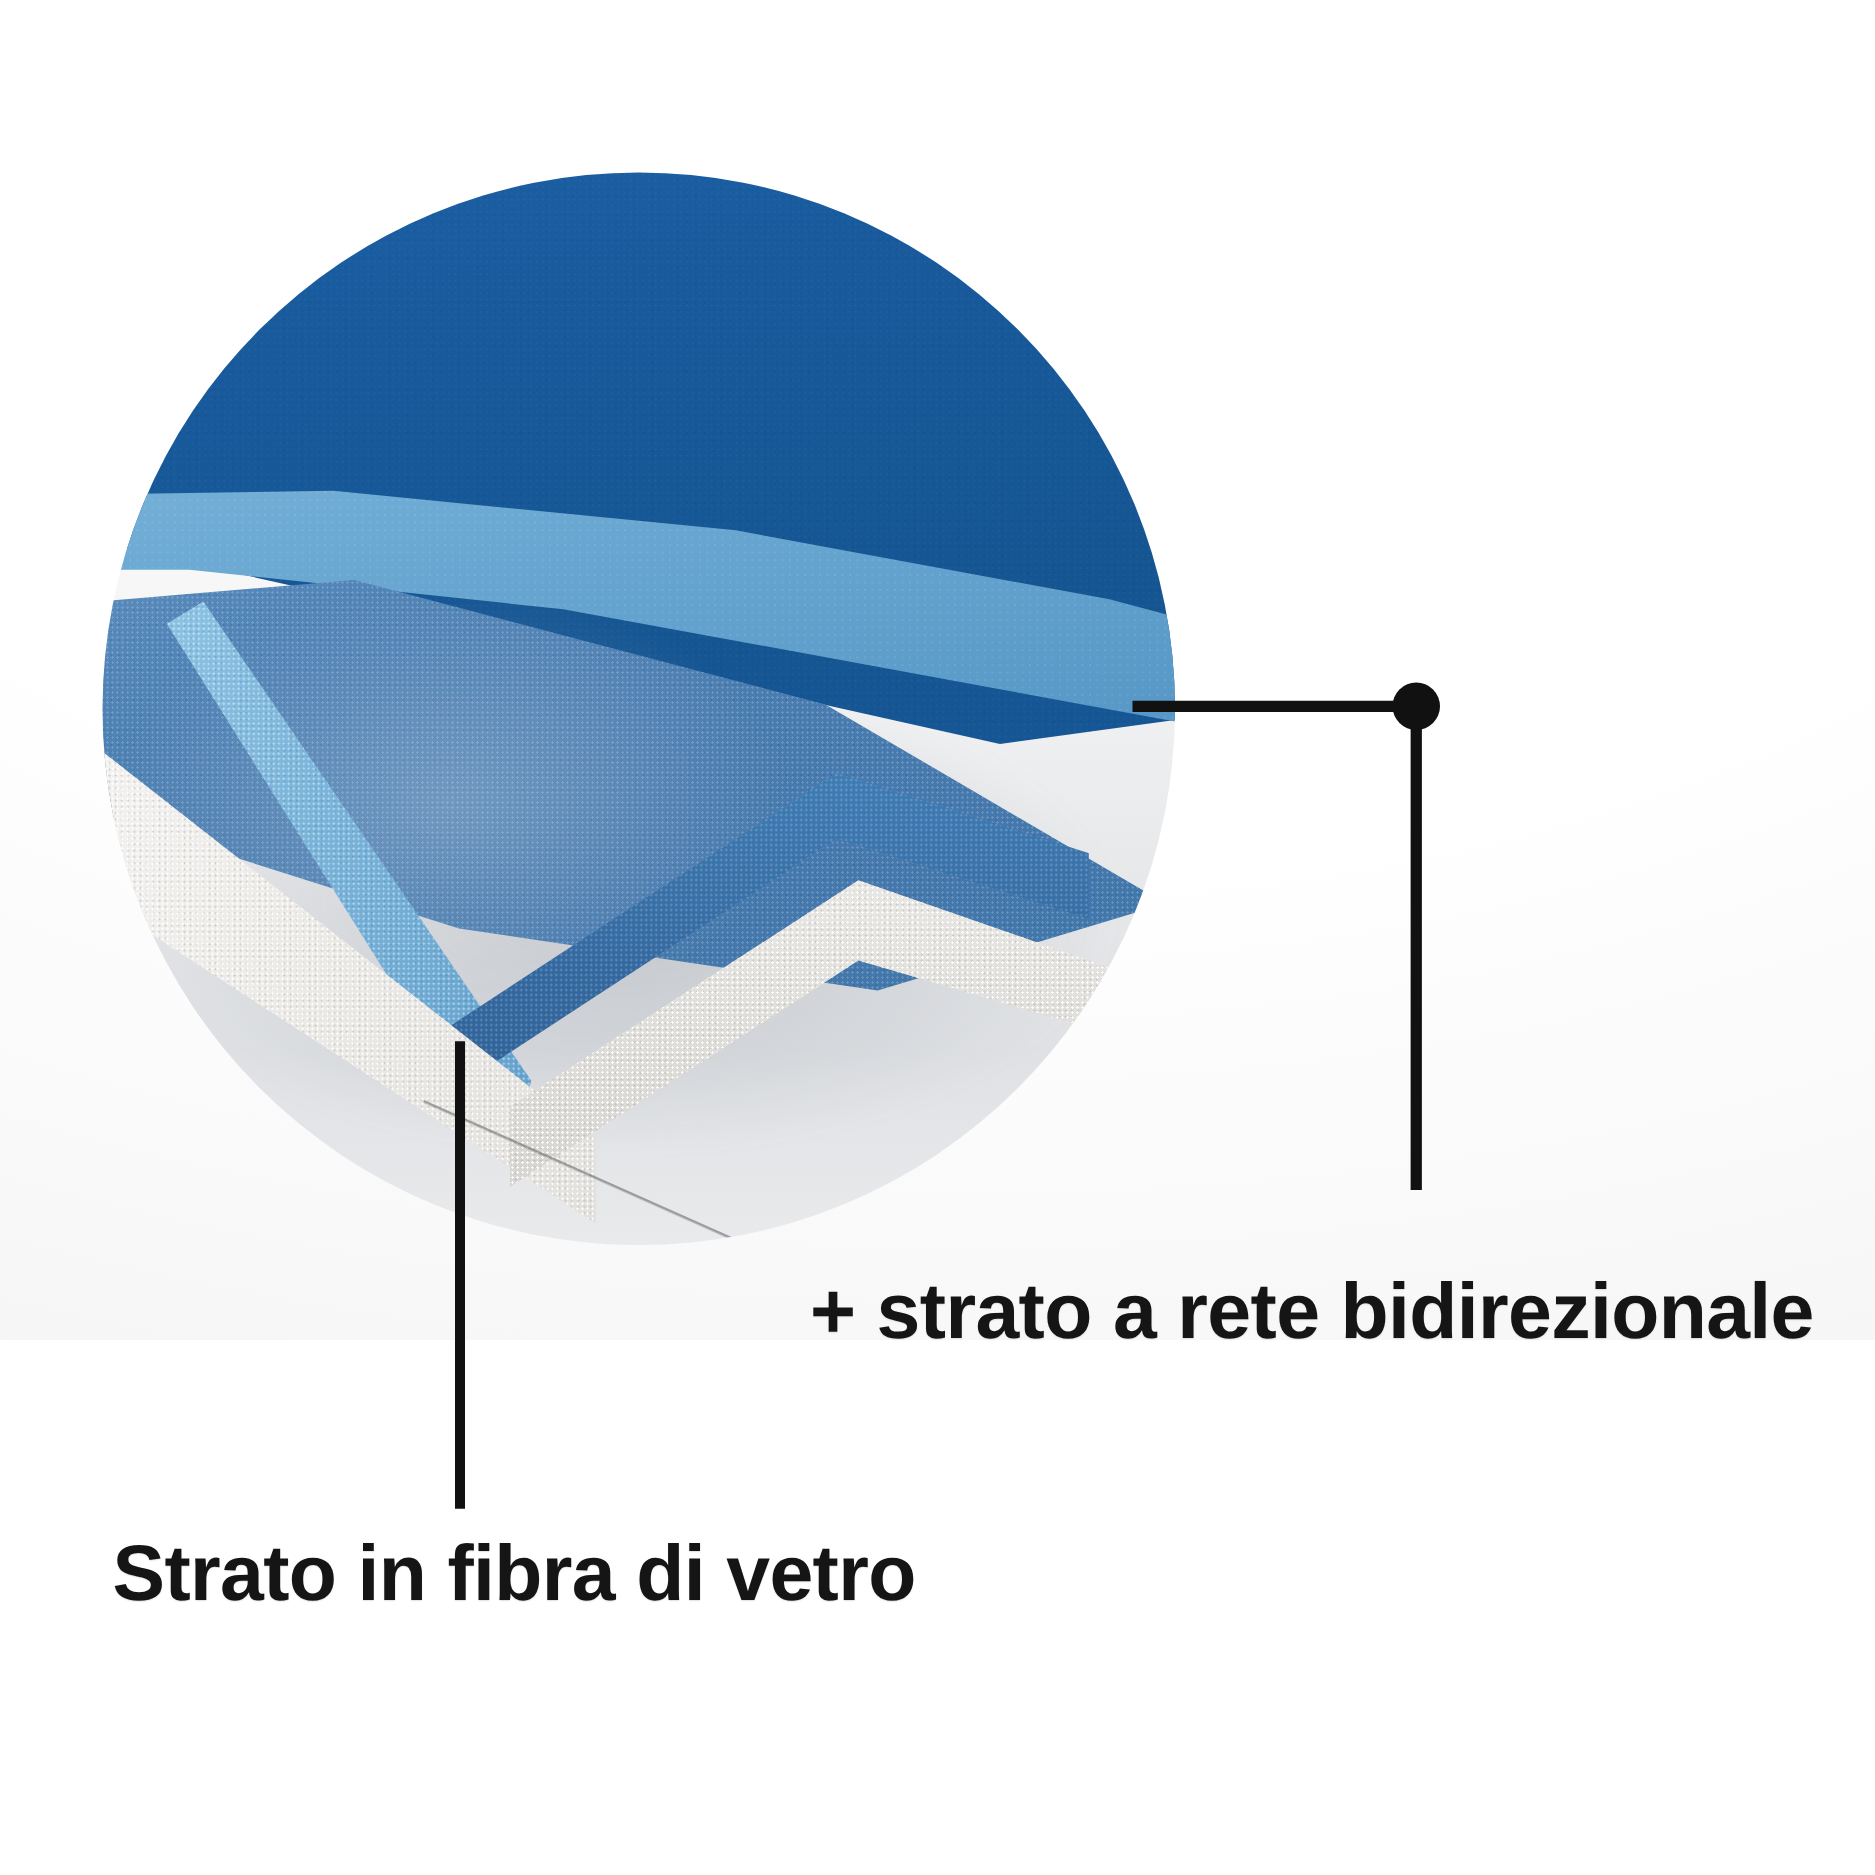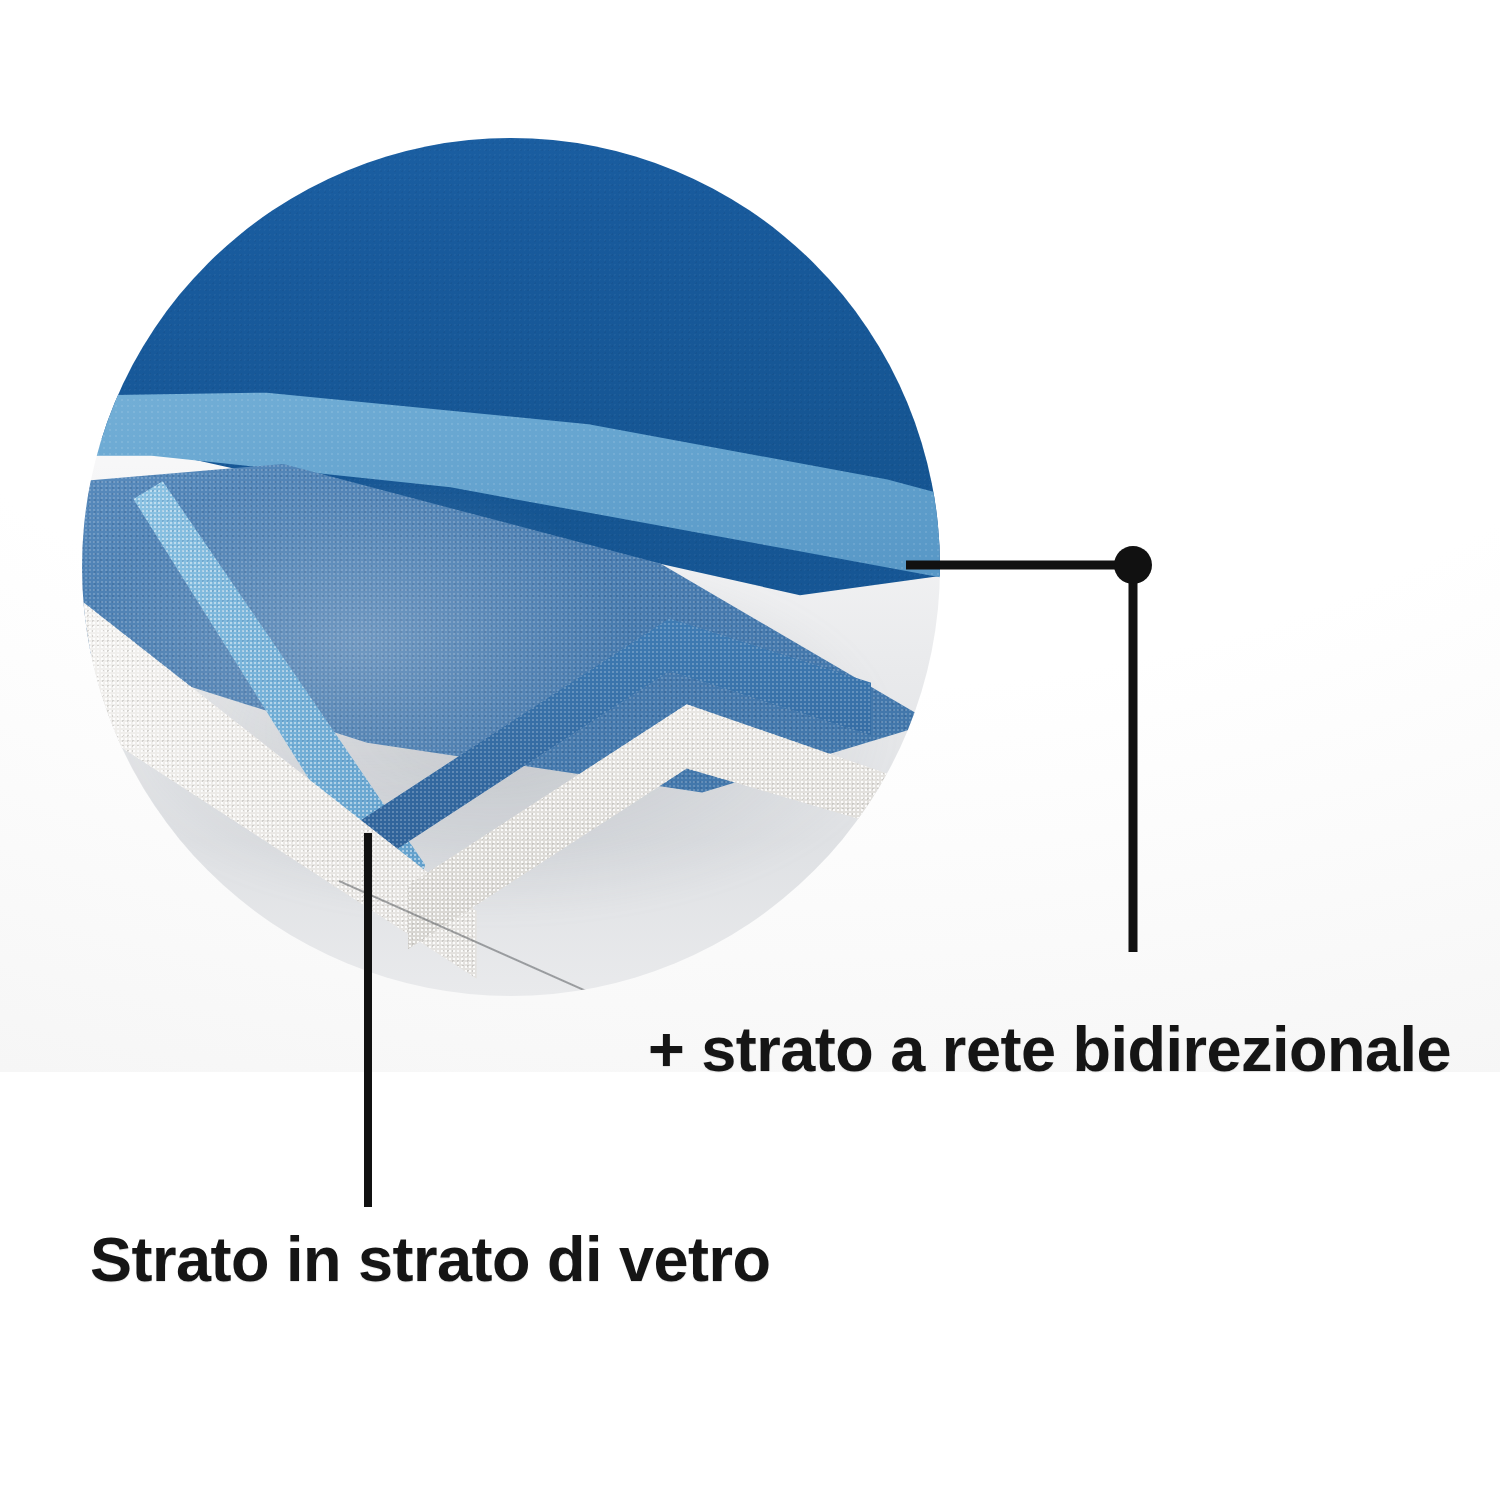--- a/index.html
+++ b/index.html
@@ -242,15 +242,15 @@
 
     <line x1="906" y1="565" x2="1133" y2="565" stroke="#111111" stroke-width="9" stroke-linecap="butt"></line>
     <line x1="1133" y1="565" x2="1133" y2="952" stroke="#111111" stroke-width="9" stroke-linecap="butt"></line>
     <circle cx="1133" cy="565" r="19" fill="#111111"></circle>
 
     <line x1="368" y1="833" x2="368" y2="1207" stroke="#111111" stroke-width="8" stroke-linecap="butt"></line>
   </svg>
 
   <div class="label" id="label-mesh">+ strato a rete bidirezionale</div>
 
-  <div class="label" id="label-fiber">Strato in strato di vetro</div>
+  <div class="label" id="label-fiber">Strato in fibra di vetro</div>
 
 </div>
 
 </body></html>

